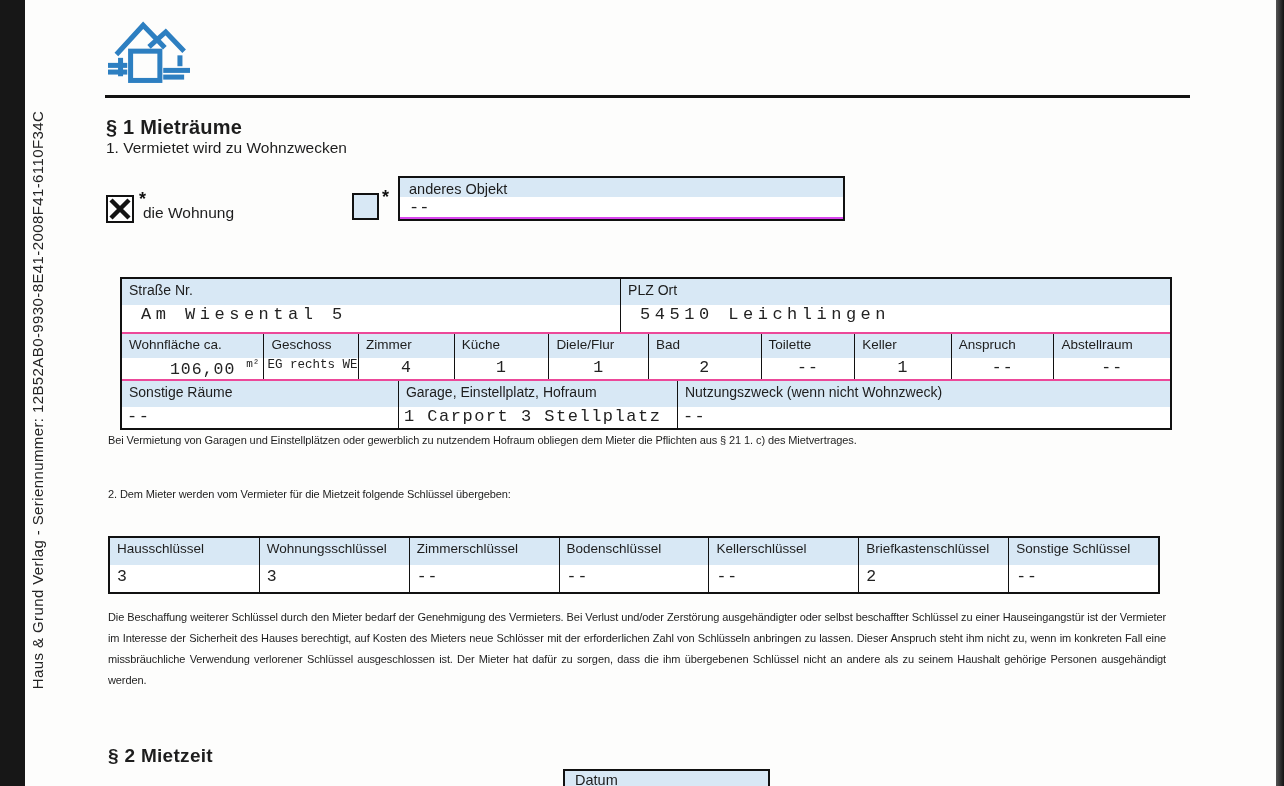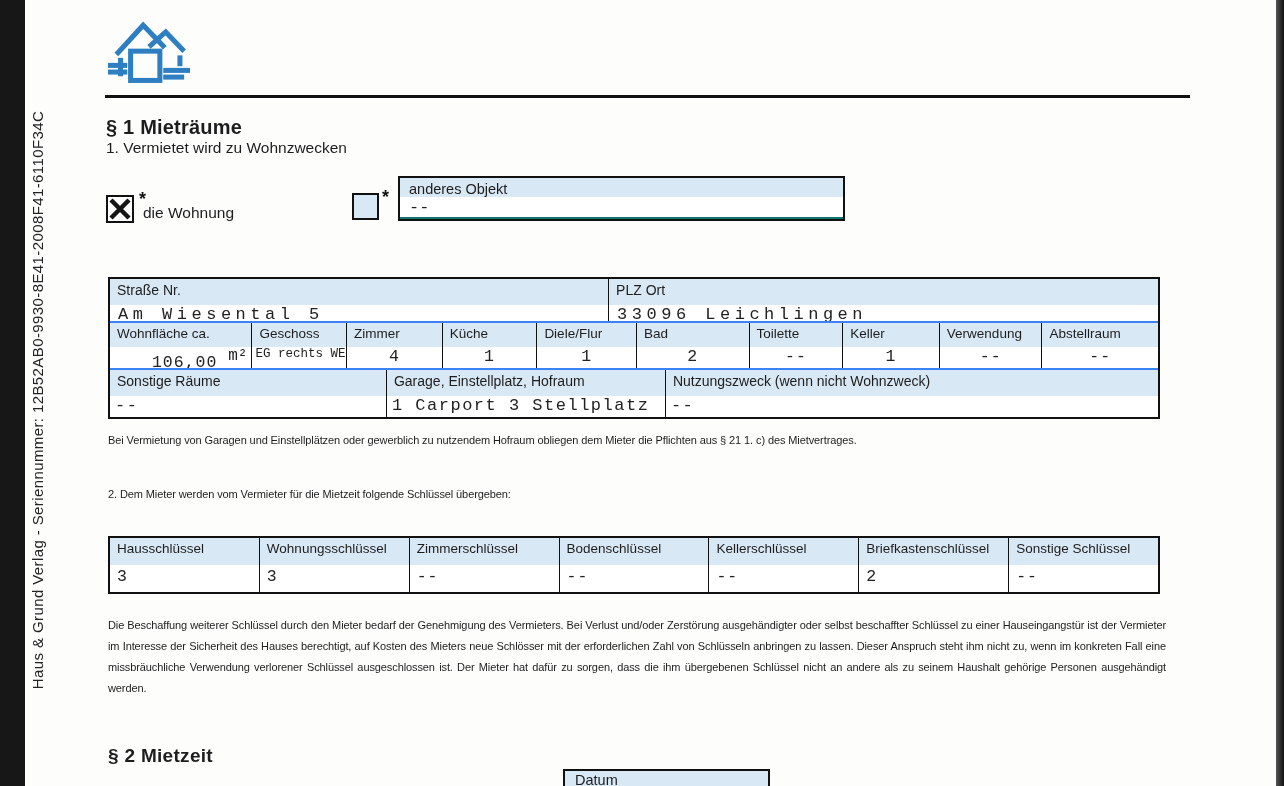--- a/index.html
+++ b/index.html
@@ -23,55 +23,55 @@
   .cb-checked{left:106px;top:195px;width:28px;height:28px;border:2.5px solid #111;background:#fff;}
   .cb-empty{left:352px;top:193px;width:27px;height:27px;border:2px solid #111;background:#d8e8f5;}
   .cb svg{display:block;width:100%;height:100%;}
   .ast{position:absolute;font-size:18px;font-weight:bold;color:#111;}
   .ast1{left:139px;top:189px;}
   .ast2{left:382px;top:187px;}
   .cb-label{position:absolute;left:143px;top:204px;font-size:15.5px;}
 
   .objekt-box{
     position:absolute;left:398px;top:176px;width:447px;height:45px;box-sizing:border-box;
-    border:2px solid #111;background:#0f766e;
+    border:2px solid #111;background:#d946ef;
   }
   .objekt-box .f-label{padding:3px 0 0 9px;font-size:14.5px;}
   .objekt-box .f-value{padding:1px 0 0 9px;}
 
   .mono{font-family:"Liberation Mono","DejaVu Sans Mono",monospace;color:#222;}
 
   .ftable{position:absolute;left:108px;box-sizing:border-box;border:2px solid #111;background:#fff;width:1052px;}
   .frow{display:flex;}
-  .frow + .frow{border-top:2px solid #3b82f6;}
+  .frow + .frow{border-top:2px solid #ec4899;}
   .fcell{box-sizing:border-box;overflow:hidden;}
   .fcell + .fcell{border-left:1.7px solid #111;}
   .f-label{background:#d8e8f5;font-size:14px;padding:3px 6px 2px 7px;white-space:nowrap;}
   .f-value{background:#fff;font-size:17px;white-space:nowrap;}
 
-  .t-address{top:277px;}
+  .t-address{top:277px;margin-left:12px;}
   .t-address .row1 .f-label{height:21px;}
-  .t-address .row1 .f-value{height:16px;padding-left:8px;letter-spacing:4.5px;font-size:17px;}
+  .t-address .row1 .f-value{height:27px;padding-left:19px;letter-spacing:4.5px;font-size:17px;}
   .t-address .row2 .f-label{height:19px;font-size:13.5px;}
   .t-address .row2 .f-value{height:21px;text-align:center;font-size:16.5px;letter-spacing:1px;}
   .t-address .row2 .fcell:first-child .f-value{text-align:right;padding-right:4px;}
   .t-address .row2 .geschoss .f-value{font-size:12.5px;text-align:left;padding:0 0 0 3px;letter-spacing:0;}
   .t-address .row3 .f-label{height:21px;}
   .t-address .row3 .f-value{height:21px;padding-left:5px;letter-spacing:1.5px;}
-  .unit{font-size:16px;vertical-align:super;letter-spacing:0;}
+  .unit{font-size:11px;vertical-align:super;letter-spacing:0;}
 
   .t-keys{top:536px;}
   .t-keys .fcell{flex:1;}
   .t-keys .f-label{height:22px;font-size:13.5px;}
   .t-keys .f-value{height:25px;padding:2px 0 0 7px;font-size:16.5px;letter-spacing:1px;}
 
   .para{position:absolute;left:108px;width:1058px;font-size:11px;line-height:21px;text-align:justify;letter-spacing:-0.1px;}
   .p-garage{top:430px;}
   .p-item2{top:484px;text-align:left;}
-  .p-keys{top:607px;margin-top:8px;}
+  .p-keys{top:607px;}
 
   .h2{position:absolute;left:108px;top:745px;font-size:19px;font-weight:bold;letter-spacing:.3px;}
   .datum-box{
     position:absolute;left:563px;top:769px;width:207px;height:40px;box-sizing:border-box;
     border:2px solid #111;background:#d8e8f5;
   }
   .datum-box .f-label{background:transparent;padding:1px 0 0 10px;font-size:14.5px;}
 </style>
 </head>
 <body>
@@ -120,21 +120,21 @@
   </div>
 
   <div class="ftable t-address">
     <div class="frow row1">
       <div class="fcell" style="width:500px">
         <div class="f-label">Straße Nr.</div>
         <div class="f-value mono">Am Wiesental 5</div>
       </div>
       <div class="fcell" style="width:552px">
         <div class="f-label">PLZ Ort</div>
-        <div class="f-value mono">33096 Leichlingen</div>
+        <div class="f-value mono">54510 Leichlingen</div>
       </div>
     </div>
     <div class="frow row2">
       <div class="fcell" style="width:142px">
         <div class="f-label">Wohnfläche ca.</div>
         <div class="f-value mono"><span>106,00</span>&nbsp;<span class="unit">m²</span></div>
       </div>
       <div class="fcell geschoss" style="width:95px">
         <div class="f-label">Geschoss</div>
         <div class="f-value mono">EG rechts WE</div>
@@ -157,21 +157,21 @@
       </div>
       <div class="fcell" style="width:94px">
         <div class="f-label">Toilette</div>
         <div class="f-value mono">--</div>
       </div>
       <div class="fcell" style="width:97px">
         <div class="f-label">Keller</div>
         <div class="f-value mono">1</div>
       </div>
       <div class="fcell" style="width:103px">
-        <div class="f-label">Verwendung</div>
+        <div class="f-label">Anspruch</div>
         <div class="f-value mono">--</div>
       </div>
       <div class="fcell" style="width:117px">
         <div class="f-label">Abstellraum</div>
         <div class="f-value mono">--</div>
       </div>
     </div>
     <div class="frow row3">
       <div class="fcell" style="width:277px">
         <div class="f-label">Sonstige Räume</div>

